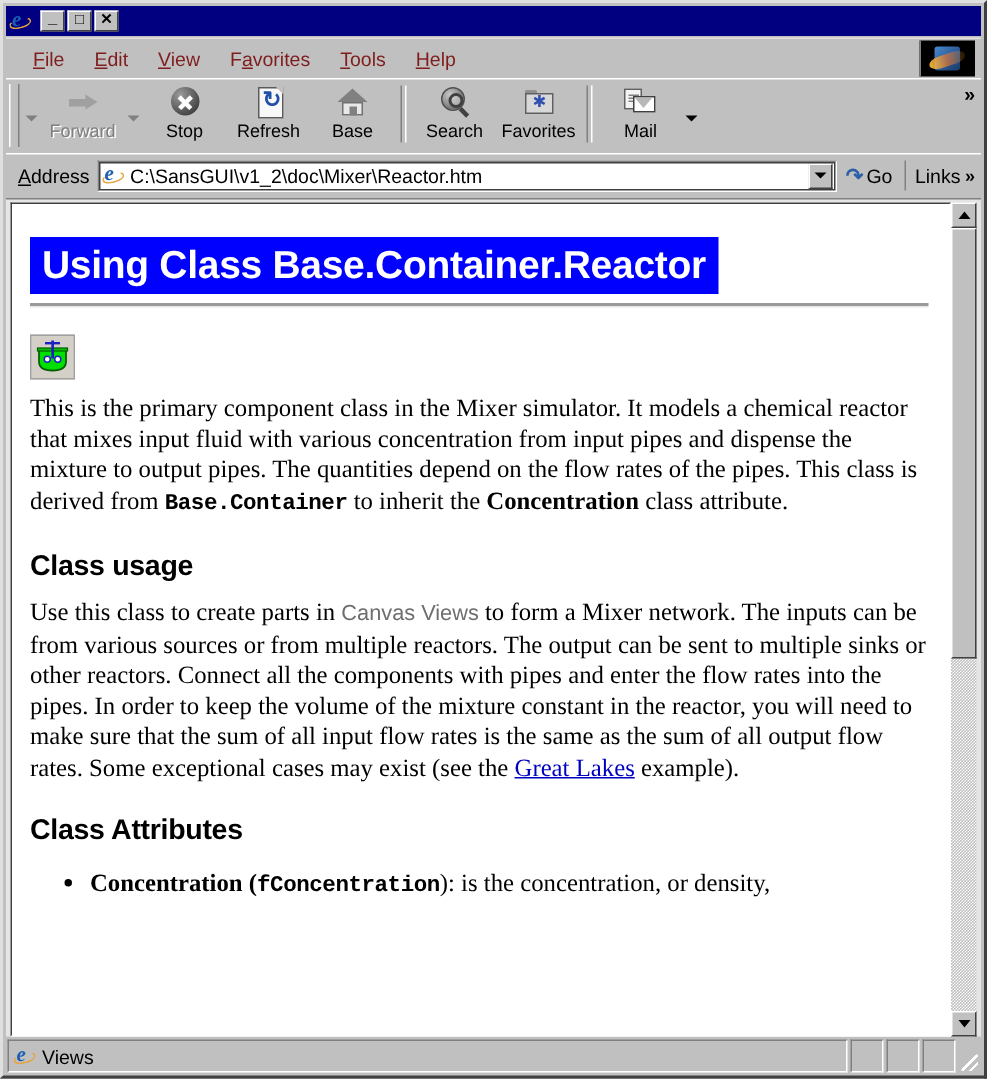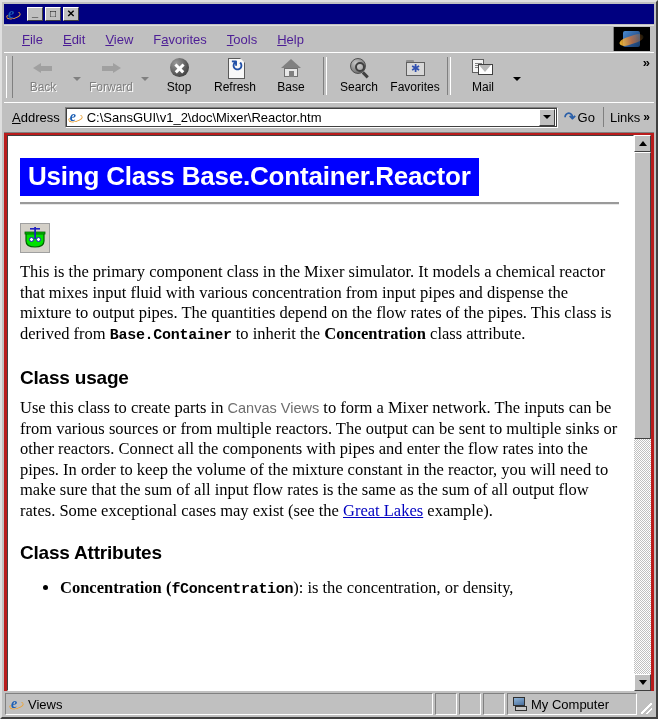--- a/index.html
+++ b/index.html
@@ -65,21 +65,21 @@
   #menubar {
     height: 26px; min-height: 26px;
     margin: 1px 2px 0 2px;
     background: #c0c0c0;
     border-top: 1px solid #dfdfdf;
     display: flex; align-items: center;
     position: relative;
   }
   #menu-items { display: flex; align-items: center; padding-left: 8px; }
   .menu-item {
-    font-size: 13px; color: #4c1d95; padding: 3px 10px;
+    font-size: 13px; color: #7f1d1d; padding: 3px 10px;
     white-space: nowrap;
   }
   .menu-item u { text-decoration: underline; }
   #ie-logo {
     position: absolute; right: 4px; top: 1px;
     width: 36px; height: 24px;
     background: #000;
     border-left: 1px solid #808080;
     overflow: hidden;
   }
@@ -388,21 +388,21 @@
     border: 1.5px solid #e8a33d; border-radius: 50%;
     box-sizing: border-box;
     transform: rotate(-15deg);
     border-top-color: transparent;
   }
 
   
   #content-wrap {
     flex: 1 1 auto;
     margin: 1px 2px 0 2px;
-    background: #b91c1c;
+    background: #e5e5e5;
     border-top: 1px solid #808080;
     display: flex;
     min-height: 0;
     position: relative;
   }
   #doc-outer {
     flex: 1 1 auto;
     margin: 2px 0 0 3px;
     border-top: 1px solid #404040;
     border-left: 1px solid #404040;
@@ -624,26 +624,20 @@
     </div>
     <div id="ie-logo">
       <div class="globe"></div>
         <div class="swoosh"></div>
     </div>
   </div>
 
   <div id="toolbar">
     <div class="tb-grip"></div>
 
-    <div class="tb-btn disabled">
-      <div class="glyph">
-          <div class="arrow-l"></div>
-        </div>
-      <div class="lbl">Back</div>
-    </div>
     <div class="tb-drop">
         <div class="tri-down"></div>
       </div>
 
     <div class="tb-btn disabled">
       <div class="glyph">
           <div class="arrow-r"></div>
         </div>
       <div class="lbl">Forward</div>
     </div>
@@ -803,23 +797,16 @@
         <div class="ieglyph">
             <div class="ring"></div>
             <div class="e">e</div>
           </div>
       </div>
       <div class="sb-text">Views</div>
     </div>
     <div class="sb-panel" id="sp-a"></div>
     <div class="sb-panel" id="sp-b"></div>
     <div class="sb-panel" id="sp-c"></div>
-    <div class="sb-panel" id="sp-zone">
-      <div id="pc-icon">
-          <div class="mon"></div>
-          <div class="base"></div>
-        </div>
-      <div class="sb-text">My Computer</div>
-    </div>
     <div id="grip"></div>
   </div>
 
 </div>
 
 </body></html>

